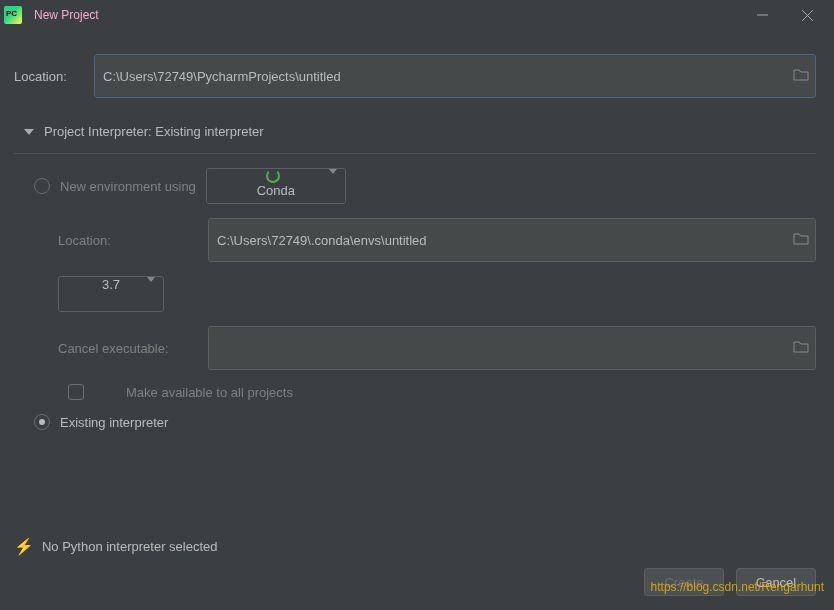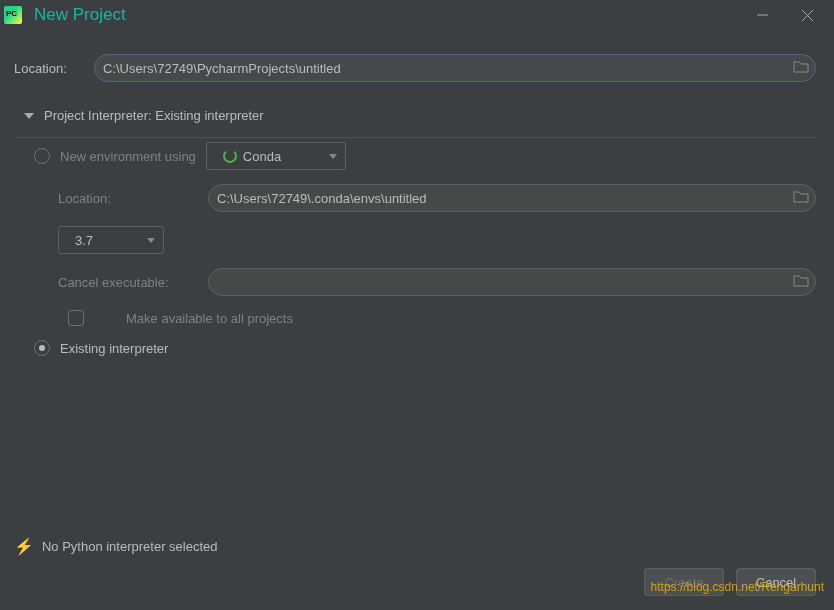--- a/index.html
+++ b/index.html
@@ -24,36 +24,36 @@
   border-radius: 2px;
   position: relative;
   margin-right: 12px;
 }
 .app-icon::after {
   content: "PC";
   position: absolute;
   font-size: 8px; font-weight: bold;
   color: #000; left: 2px; top: 3px;
 }
-.title { color: #14b8a6; font-size: 17px; }
+.title { color: #f9a8d4; font-size: 12px; }
 .winctrls { margin-left: auto; display: flex; }
 .winbtn {
   width: 45px; height: 30px;
   display: flex; align-items: center; justify-content: center;
   color: #a8a8a8;
 }
 .winbtn svg { width: 11px; height: 11px; }
 .content { padding: 10px 18px 10px 14px; }
 .row { display: flex; align-items: center; margin: 14px 0; }
 .lbl { min-width: 80px; }
 .input {
-  flex: 1; height: 28px;
+  flex: 1; height: 44px;
   background: #45494a;
   border: 1px solid #5e6060;
-  border-radius: 14px;
+  border-radius: 3px;
   padding: 0 8px;
   color: #bbbbbb;
   font-size: 13px;
   display: flex; align-items: center;
   position: relative;
 }
 .input.focus { border-color: #4a6786; }
 .folder-icon {
   position: absolute; right: 6px;
   color: #888;
@@ -69,48 +69,49 @@
   border-right: 5px solid transparent;
   border-top: 6px solid #aaa;
   margin-right: 10px; margin-left: 10px;
 }
 .divider {
   height: 1px; background: #515151;
   margin-left: 0; margin-top: 8px;
 }
 .radio-row {
   display: flex; align-items: center;
-  margin: 4px 0 12px 20px;
+  margin: 14px 0 12px 20px;
 }
 .radio {
   width: 16px; height: 16px;
   border: 1px solid #6e6e6e;
   border-radius: 50%;
   margin-right: 10px;
   position: relative;
   flex-shrink: 0;
 }
 .radio.selected::after {
   content: "";
   position: absolute;
   width: 6px; height: 6px;
   background: #bbbbbb;
   border-radius: 50%;
   left: 4px; top: 4px;
 }
 .dimmed { color: #808080; }
 .dropdown {
-  height: 28px;
+  height: 36px;
   background: #3c3f41;
   border: 1px solid #5e6060;
   border-radius: 3px;
   display: flex; align-items: center;
-  padding: 0 16px;
+  padding: 0 0;
   min-width: 100px;
   position: relative;
+  flex-direction: column;
 }
 .dd-arrow {
   position: absolute; right: 8px;
   width: 0; height: 0;
   border-left: 4px solid transparent;
   border-right: 4px solid transparent;
   border-top: 5px solid #888;
 }
 .conda-dd { margin-left: 10px; width: 140px; }
 .conda-icon {

